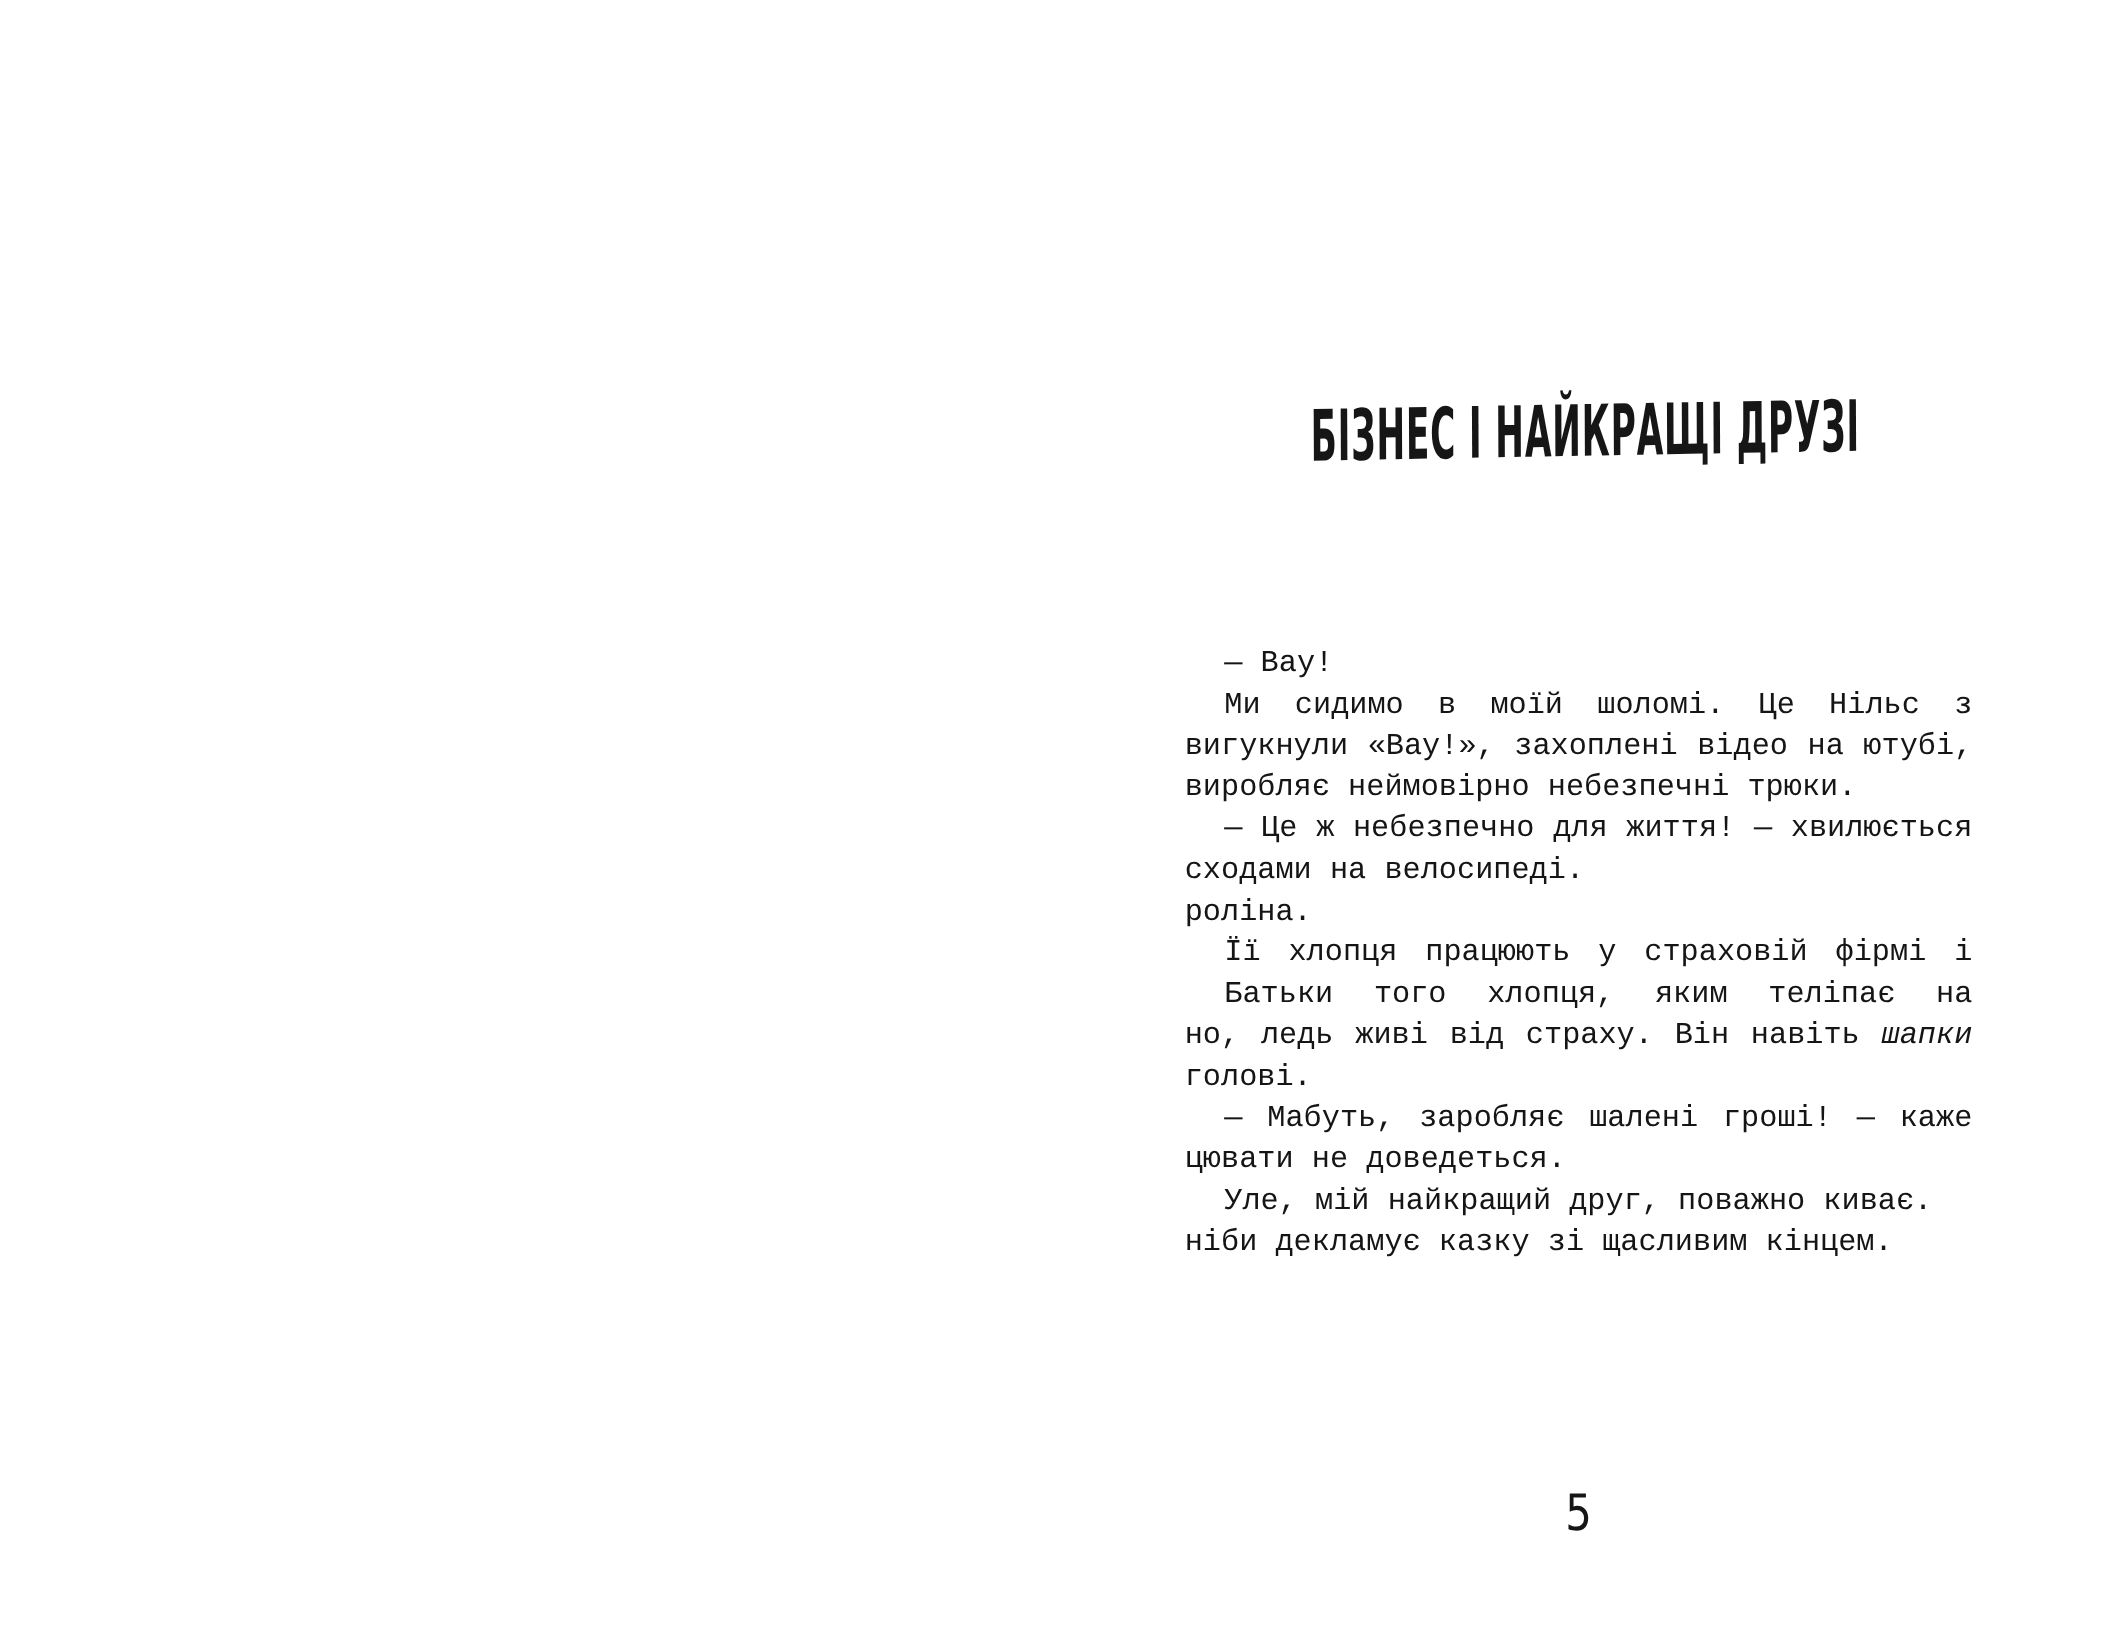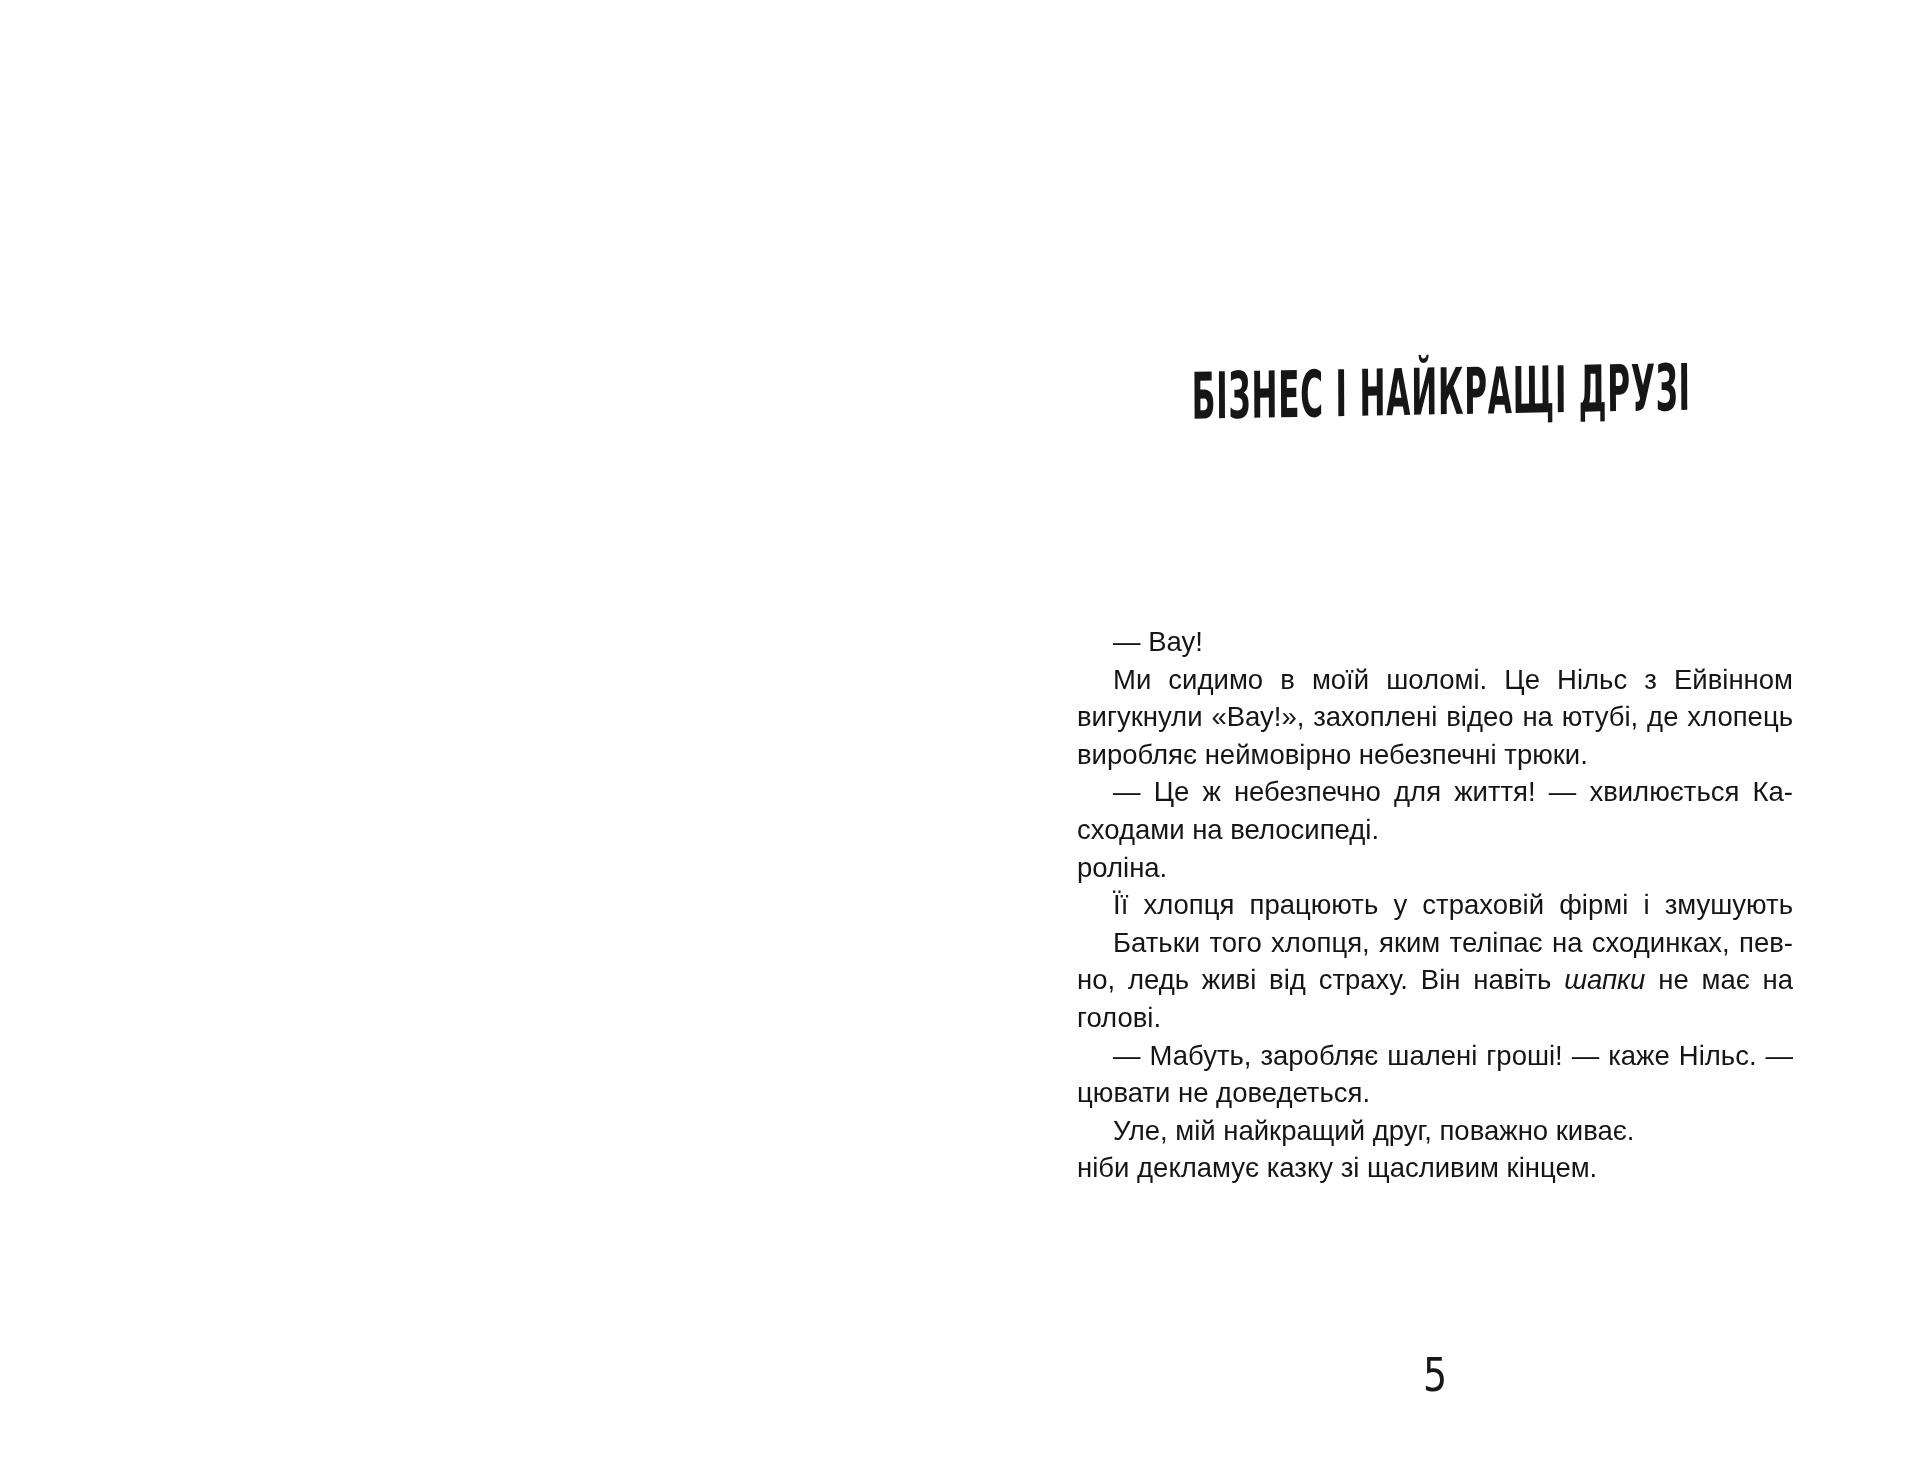--- a/index.html
+++ b/index.html
@@ -39,25 +39,24 @@
     color: #161616;
     transform: scale(0.68, 1.40) rotate(-0.5deg);
     transform-origin: 50% 50%;
     white-space: nowrap;
   }
   .text-col {
     position: absolute;
     left: 1077px;
     top: 585px;
     width: 716px;
-    font-family: Liberation Sans, sans-serif;
+    font-family: Liberation Mono, monospace;
     font-size: 27.5px;
     line-height: 37.6px;
     color: #151515;
-    margin-top: 38px;
   }
   .line {
     height: 37.6px;
     overflow: hidden;
     text-align: left;
   }
   .line.just {
     text-align: justify;
   }
   

